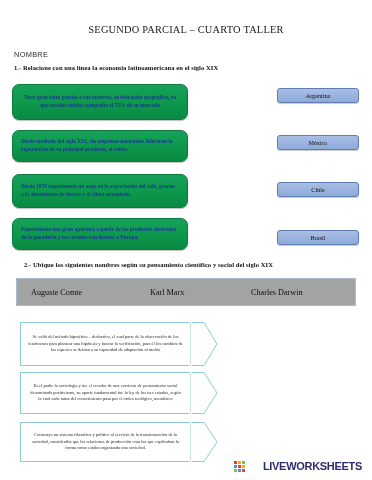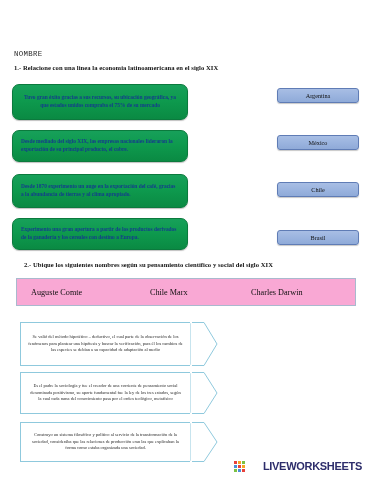--- a/index.html
+++ b/index.html
@@ -27,21 +27,21 @@
     font-family: "Liberation Serif", serif;
     font-size: 10.4px;
     letter-spacing: 0.2px;
     color: #1a1a1a;
     line-height: 15px;
     white-space: nowrap;
   }
   .nombre {
     position: absolute;
     left: 14px; top: 50px;
-    font-family: Liberation Mono, monospace;
+    font-family: Liberation Sans, sans-serif;
     font-size: 7.4px;
     color: #2b2b2b;
     letter-spacing: 0.3px;
   }
 
   
   .instr {
     position: absolute;
     font-family: "Liberation Serif", serif;
     font-weight: bold;
@@ -100,21 +100,21 @@
   .b1 { top: 88px; }
   .b2 { top: 135px; }
   .b3 { top: 182px; }
   .b4 { top: 230px; }
 
   
   .names-bar {
     position: absolute;
     left: 16px; top: 278px;
     width: 340px; height: 28px;
-    background: #f9a8d4;
+    background: #a3a3a3;
     border: 1px solid #A9B9CE;
     display: flex;
     align-items: center;
     text-decoration: underline;
   }
   .names-bar .nm {
     font-family: "Liberation Serif", serif;
     font-size: 8.2px;
     color: #0f0f0f;
     position: absolute;
@@ -177,20 +177,21 @@
     letter-spacing: -0.3px;
     color: #2d2d6b;
   }
 </style>
 </head>
 <body>
 
 <div class="page">
 
   <div class="header">
+    <div class="line">SEGUNDO PARCIAL – CUARTO TALLER</div>
   </div>
   <div class="nombre">NOMBRE</div>
 
   <div class="instr instr-1">1.- Relacione con una linea la economia latinoamericana en el siglo XIX</div>
 
   <div class="green-box g1">
     <span>Tuvo gran éxito gracias a sus recursos, su ubicación geográfica, ya que estados unidos compraba el 75% de su mercado</span>
   </div>
   <div class="green-box g2 left-al">
     <span style="text-align:left">Desde mediado del siglo XIX, las empresas nacionales lideraron la exportación de su principal producto, el cobre.</span>
@@ -212,21 +213,21 @@
     <span>Chile</span>
   </div>
   <div class="blue-box b4">
     <span>Brasil</span>
   </div>
 
   <div class="instr instr-2">2.- Ubique los siguientes nombres según su pensamiento científico y social del siglo XIX</div>
 
   <div class="names-bar">
     <div class="nm nm1">Auguste Comte</div>
-    <div class="nm nm2">Chile Marx</div>
+    <div class="nm nm2">Karl Marx</div>
     <div class="nm nm3">Charles Darwin</div>
   </div>
 
   <div class="arrow a1">
     <span>Se valió del método hipotético – deductivo, el cual parte de la observación de los fenómenos para plantear una hipótesis y buscar la verificación, para él los cambios de las especies se debían a su capacidad de adaptación al medio</span>
   </div>
   <div class="chev c1">
     <svg width="28" height="44" viewBox="0 0 28 44" xmlns="http://www.w3.org/2000/svg">
       <path d="M0.5 0.5 L14 0.5 L27 22 L14 43.5 L0.5 43.5" fill="#ffffff" stroke="#8FC9DD" stroke-width="1"></path>
       <line x1="0" y1="0.5" x2="2" y2="0.5" stroke="#ffffff" stroke-width="1.4"></line>

